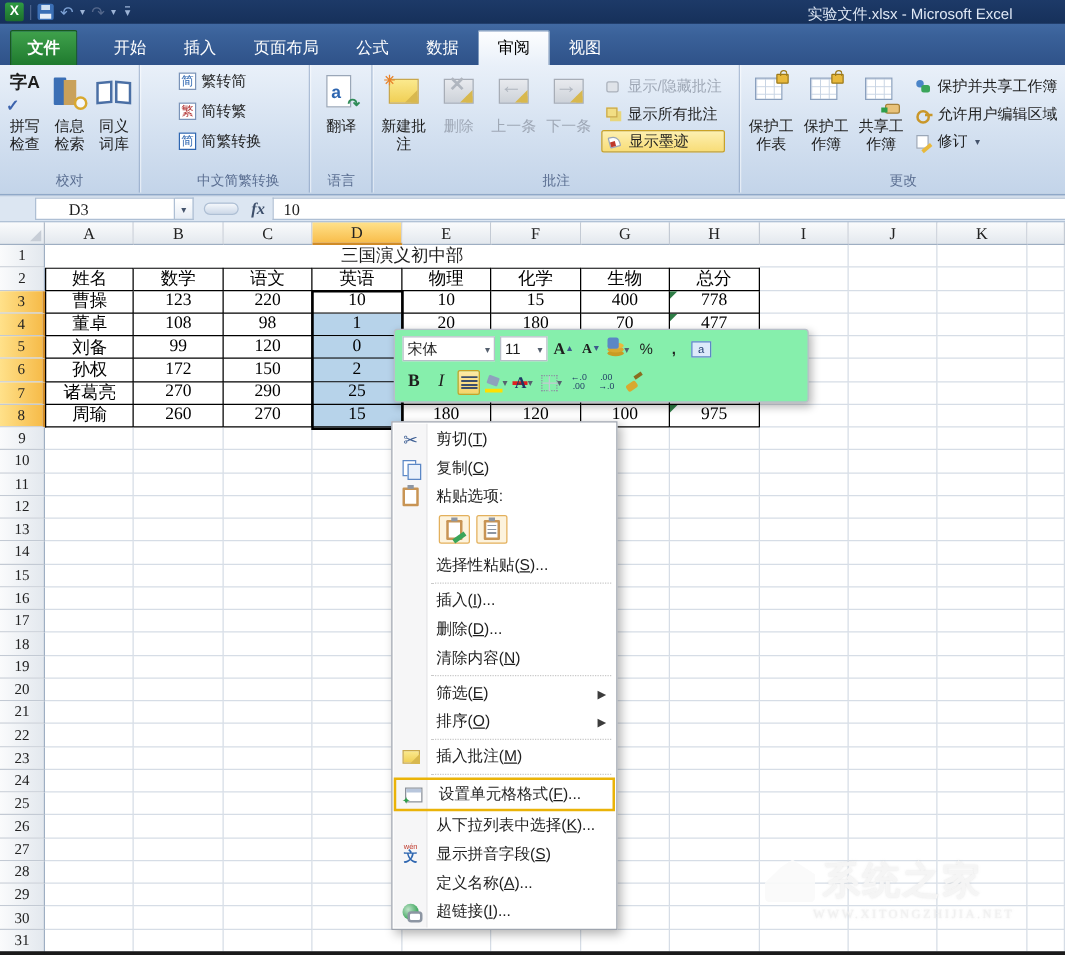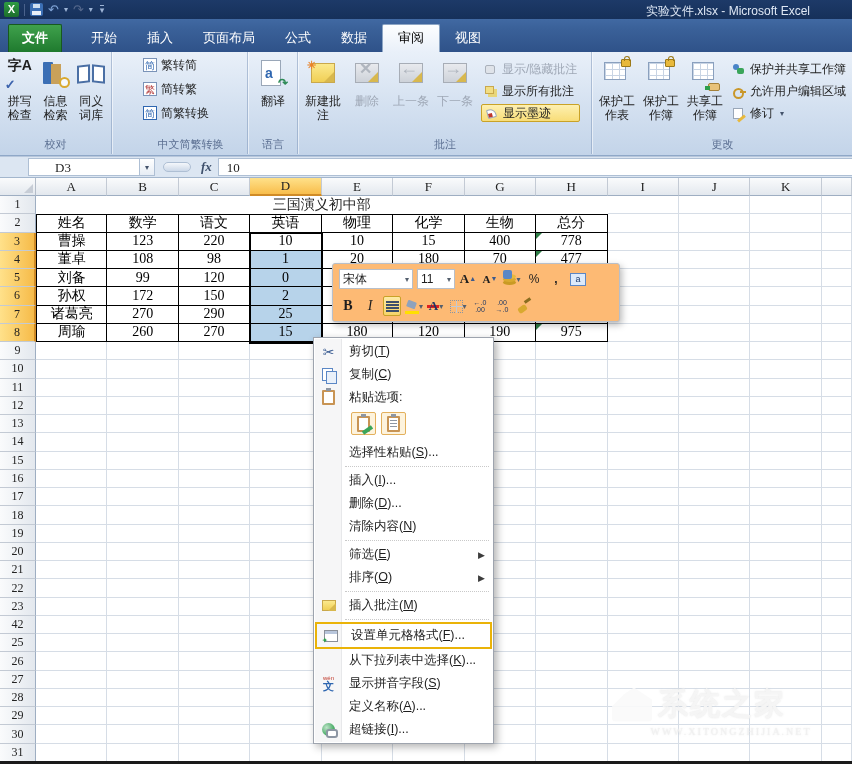--- a/index.html
+++ b/index.html
@@ -131,23 +131,23 @@
   
   .wm { position:absolute; left:612px; top:684px; width:238px; z-index:8; pointer-events:none;
         color:rgba(246,246,246,.95); text-shadow:0 0 2px rgba(185,185,185,.35); }
   .wm-row { display:flex; align-items:center; gap:6px; }
   .wm-logo { width:40px; height:34px; background:rgba(250,250,250,.9); border-radius:4px;
              clip-path:polygon(0 55%,30% 20%,55% 0,100% 35%,100% 100%,0 100%); }
   .wm-text { font-size:30px; font-weight:bold; letter-spacing:2px; }
   .wm-url { font-size:10px; letter-spacing:2px; text-align:center; margin-top:1px; color:rgba(240,240,240,.9);font-family:Liberation Serif, serif; }
 
   
-  .minibar { position:absolute; left:315px; top:263px; width:288px; height:59px; z-index:40;
-             background:#fdba74; border:1px solid #b8bfc9; border-radius:3px; box-shadow:2px 3px 7px rgba(0,0,0,.28);
-             padding:4px 6px; display:flex; flex-direction:column; justify-content:space-between;margin-left:17px; }
+  .minibar { position:absolute; left:315px; top:263px; width:332px; height:59px; z-index:40;
+             background:#86efac; border:1px solid #b8bfc9; border-radius:3px; box-shadow:2px 3px 7px rgba(0,0,0,.28);
+             padding:4px 6px; display:flex; flex-direction:column; justify-content:space-between; }
   .mb-row { display:flex; align-items:center; gap:4px; height:22px; }
   .mb-font { width:74px; height:20px; background:#fff; border:1px solid #b8bfc9; display:flex; align-items:center; justify-content:space-between; padding:0 3px; font-size:12px; }
   .mb-size { width:38px; height:20px; background:#fff; border:1px solid #b8bfc9; display:flex; align-items:center; justify-content:space-between; padding:0 3px; font-size:12px; }
   .mb-caret { font-size:8px; color:#55606e; }
   .mb-btn { min-width:18px; height:20px; display:flex; align-items:center; justify-content:center; border-radius:2px; position:relative; }
   .mb-btn.on { background:linear-gradient(#fdeaa6,#f6d469); border:1px solid #c9a227; }
   .ga { font-family:"Liberation Serif",serif; font-weight:bold; font-size:13px; }
   .coins { width:13px; height:5px; border-radius:50%; background:#e8b93c; box-shadow:0 3px 0 #d9a92f,0 6px 0 #c99a24; margin-bottom:6px; }
   .coins-card { position:absolute; left:0px; top:1px; width:9px; height:9px; background:#5b87c5; border-radius:2px; }
   .mergeic { width:16px; height:13px; border:1px solid #5b87c5; background:#ddeafa; font-size:9px; line-height:11px; text-align:center; color:#1e3c6e; }
@@ -430,21 +430,21 @@
     <div class="rowh">14</div>
     <div class="rowh">15</div>
     <div class="rowh">16</div>
     <div class="rowh">17</div>
     <div class="rowh">18</div>
     <div class="rowh">19</div>
     <div class="rowh">20</div>
     <div class="rowh">21</div>
     <div class="rowh">22</div>
     <div class="rowh">23</div>
-    <div class="rowh">42</div>
+    <div class="rowh">24</div>
     <div class="rowh">25</div>
     <div class="rowh">26</div>
     <div class="rowh">27</div>
     <div class="rowh">28</div>
     <div class="rowh">29</div>
     <div class="rowh">30</div>
     <div class="rowh">31</div>
   </div>
 <div class="gridbody">
     <div class="cell"></div>
@@ -530,21 +530,21 @@
     <div class="cell"></div>
     <div class="cell"></div>
     <div class="cell"></div>
     <div class="cell"></div>
     <div class="cell tb tl">周瑜</div>
     <div class="cell tb">260</div>
     <div class="cell tb">270</div>
     <div class="cell tb selblue">15</div>
     <div class="cell tb">180</div>
     <div class="cell tb">120</div>
-    <div class="cell tb">190</div>
+    <div class="cell tb">100</div>
     <div class="cell tb">975<div class="gc"></div></div>
     <div class="cell"></div>
     <div class="cell"></div>
     <div class="cell"></div>
     <div class="cell"></div>
     <div class="cell"></div>
     <div class="cell"></div>
     <div class="cell"></div>
     <div class="cell"></div>
     <div class="cell"></div>

